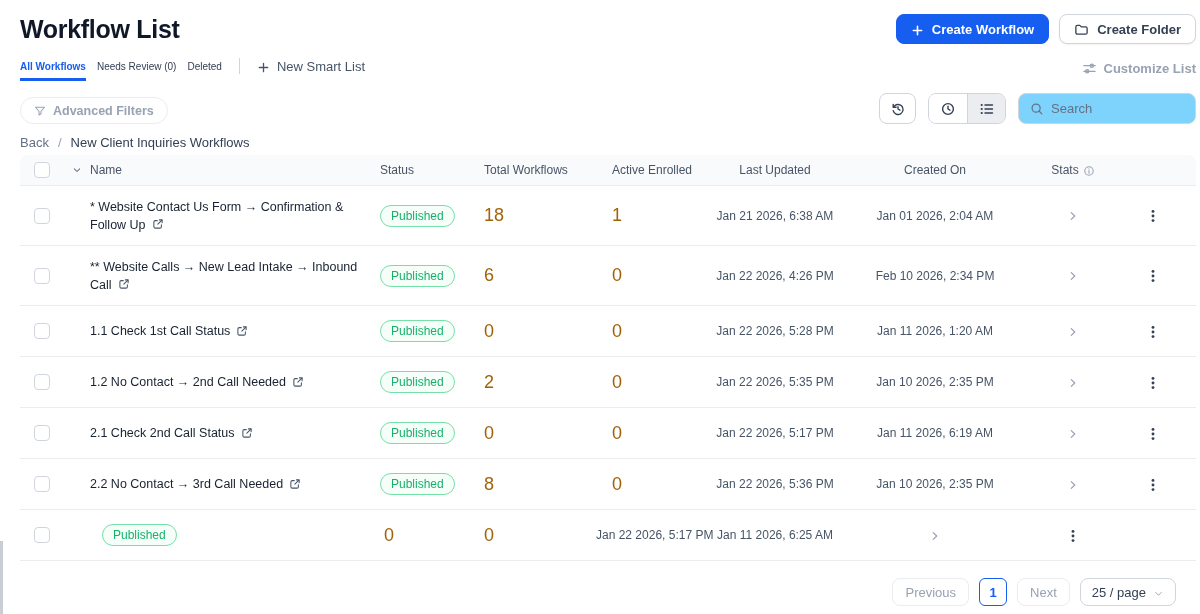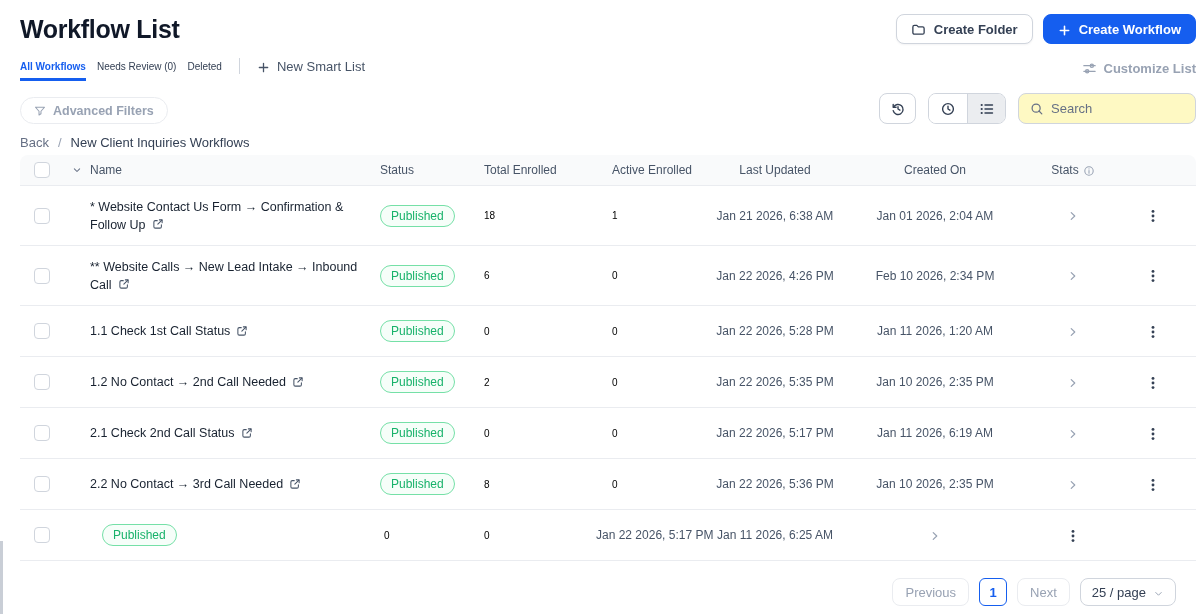--- a/index.html
+++ b/index.html
@@ -37,21 +37,21 @@
     font-size:12.5px; font-weight:600; cursor:pointer; }
   .filters-right { display:flex; align-items:center; gap:12px; }
   .icon-btn { display:inline-flex; align-items:center; justify-content:center; width:37px; height:31px;
     border:1px solid #D0D5DD; border-radius:8px; background:#fff; color:#344054; cursor:pointer; }
   .segmented { display:inline-flex; border:1px solid #D0D5DD; border-radius:8px; overflow:hidden; height:31px; }
   .seg { display:inline-flex; align-items:center; justify-content:center; width:38px; height:100%;
     background:#fff; color:#344054; border:none; cursor:pointer; }
   .seg + .seg { border-left:1px solid #D0D5DD; }
   .seg.selected { background:#EBEDF0; }
   .search { display:inline-flex; align-items:center; gap:7px; width:178px; height:31px;
-    border:1px solid #D0D5DD; border-radius:8px; padding:0 11px; background:#fef9c3; color:#667085; }
+    border:1px solid #D0D5DD; border-radius:8px; padding:0 11px; background:#7dd3fc; color:#667085; }
   .search input { border:none; outline:none; width:100%; font-size:13px; color:#344054;
     font-family:"Liberation Sans", sans-serif; background:transparent; }
   .search input::placeholder { color:#667085; }
 
   
   .breadcrumb { margin-top:11px; font-size:13px; display:flex; gap:9px; align-items:center; }
   .crumb-back { color:#667085; cursor:pointer; }
   .crumb-sep { color:#98A2B3; }
   .crumb-cur { color:#344054; }
 
@@ -69,21 +69,21 @@
 
   .row { min-height:51px; border-bottom:1px solid #EAECF0; background:#fff; }
   .row.tall { min-height:60px; }
   .checkbox { width:16px; height:16px; border:1.5px solid #D0D5DD; border-radius:4px; background:#fff;
     margin:0 auto; cursor:pointer; }
   .td-name { font-size:12.5px; color:#182230; line-height:18px; padding:8px 10px 8px 0; }
   .ext-icon { color:#475467; margin-left:6px; position:relative; top:-1px; }
   .badge { display:inline-flex; align-items:center; height:22px; padding:0 10px; margin-left:12px;
     border:1px solid #75E0A7; border-radius:11px; background:#F6FEF9; color:#17B26A;
     font-size:12px; font-weight:500; }
-  .num { padding-left:16px; font-size:10px; color:#000000; cursor:pointer; }
+  .num { padding-left:16px; font-size:18px; color:#a16207; cursor:pointer; }
   .date { text-align:center; font-size:12px; color:#475467; white-space:nowrap; }
   .stats-chevron { color:#98A2B3; cursor:pointer; }
   .kebab { color:#344054; cursor:pointer; }
 
   
   .footer { display:flex; justify-content:flex-end; align-items:center; gap:10px; padding:17px 20px 0 0; }
   .pg-btn { height:28px; padding:0 12px; border:1px solid #EAECF0; border-radius:8px; background:#fff;
     font-size:13px; color:#98A2B3; cursor:pointer; font-family:"Liberation Sans", sans-serif; }
   .pg-page { height:28px; min-width:28px; padding:0 8px; border:1px solid #155EEF; border-radius:6px;
     background:#fff; color:#155EEF; font-size:13px; font-weight:600; cursor:pointer; }
@@ -95,35 +95,35 @@
   .edge-artifact { position:absolute; left:0; top:541px; width:3px; height:73px; background:#c9ced6; }
 </style>
 </head>
 <body>
 
 <div class="page">
 
   <div class="topbar">
     <h1 class="page-title">Workflow List</h1>
     <div class="topbar-actions">
+      <button class="btn btn-primary">
+        <span>
+          <svg class="ic" width="13" height="13" viewBox="0 0 14 14" style="stroke-width:1.7">
+              <path d="M7 2.5v9M2.5 7h9"></path>
+            </svg>
+        </span>
+        <span>Create Workflow</span>
+      </button>
       <button class="btn btn-secondary">
         <span>
           <svg class="ic" width="15" height="15" viewBox="0 0 16 16">
               <path d="M2 5.2c0-.9.7-1.6 1.6-1.6h2.6l1.6 1.6h4.6c.9 0 1.6.7 1.6 1.6v4.6c0 .9-.7 1.6-1.6 1.6H3.6c-.9 0-1.6-.7-1.6-1.6V5.2z"></path>
             </svg>
         </span>
         <span>Create Folder</span>
-      </button>
-      <button class="btn btn-primary">
-        <span>
-          <svg class="ic" width="13" height="13" viewBox="0 0 14 14" style="stroke-width:1.7">
-              <path d="M7 2.5v9M2.5 7h9"></path>
-            </svg>
-        </span>
-        <span>Create Workflow</span>
       </button>
     </div>
   </div>
 
   <div class="tabs-row">
     <div class="tabs">
       <div class="tab active">All Workflows</div>
       <div class="tab">Needs Review (0)</div>
       <div class="tab">Deleted</div>
       <div class="tab-divider"></div>
@@ -208,21 +208,21 @@
       <div class="cell-center">
         <span class="checkbox"></span>
       </div>
       <div class="cell-center" style="color:#667085;">
         <svg class="ic" width="12" height="12" viewBox="0 0 16 16">
             <path d="M4.5 6.5L8 10l3.5-3.5"></path>
           </svg>
       </div>
       <div class="th">Name</div>
       <div class="th" style="padding-left:12px;">Status</div>
-      <div class="th th-total">Total Enrolled</div>
+      <div class="th th-total">Total Workflows</div>
       <div class="th th-active">Active Enrolled</div>
       <div class="th th-updated">Last Updated</div>
       <div class="th th-created">Created On</div>
       <div class="th th-stats">
         <span>Stats</span>
         <span style="color:#98A2B3;">
           <svg class="ic" width="12" height="12" viewBox="0 0 16 16">
               <circle cx="8" cy="8" r="5.6"></circle>
               <path d="M8 7.4V11M8 5.1v.2"></path>
             </svg>

